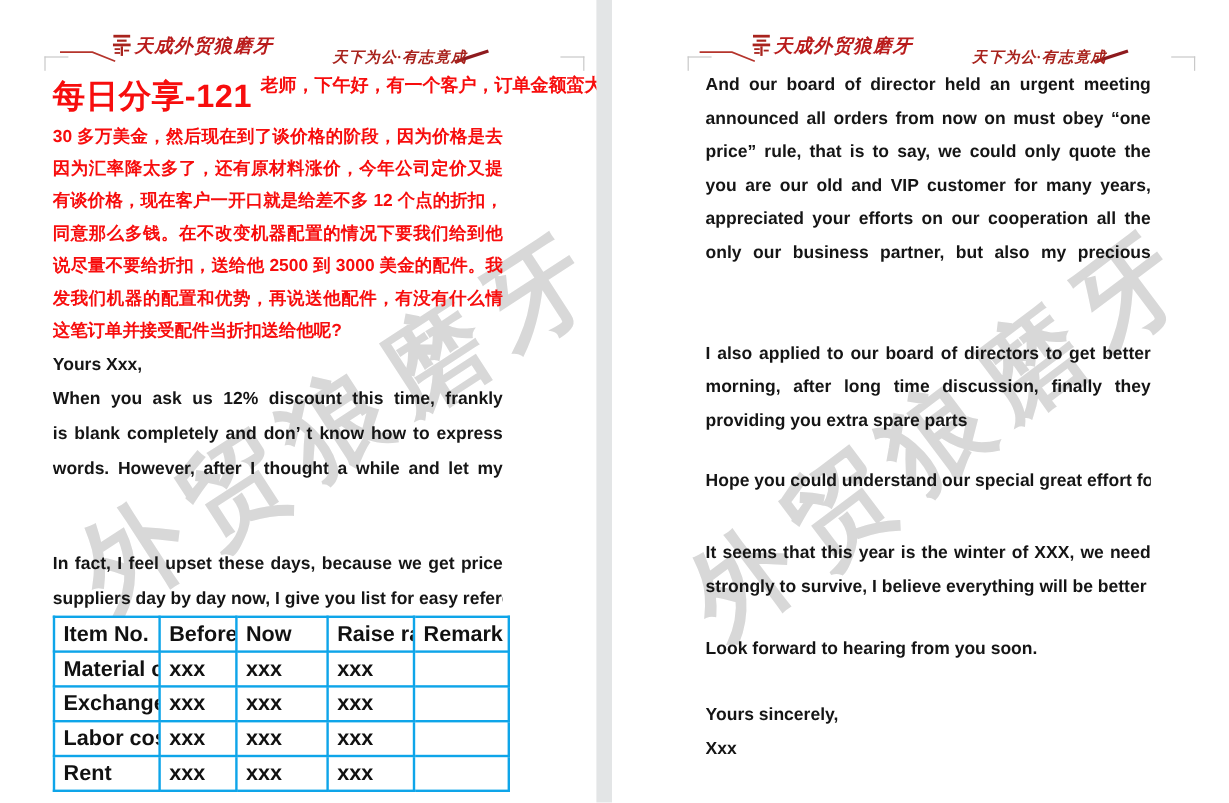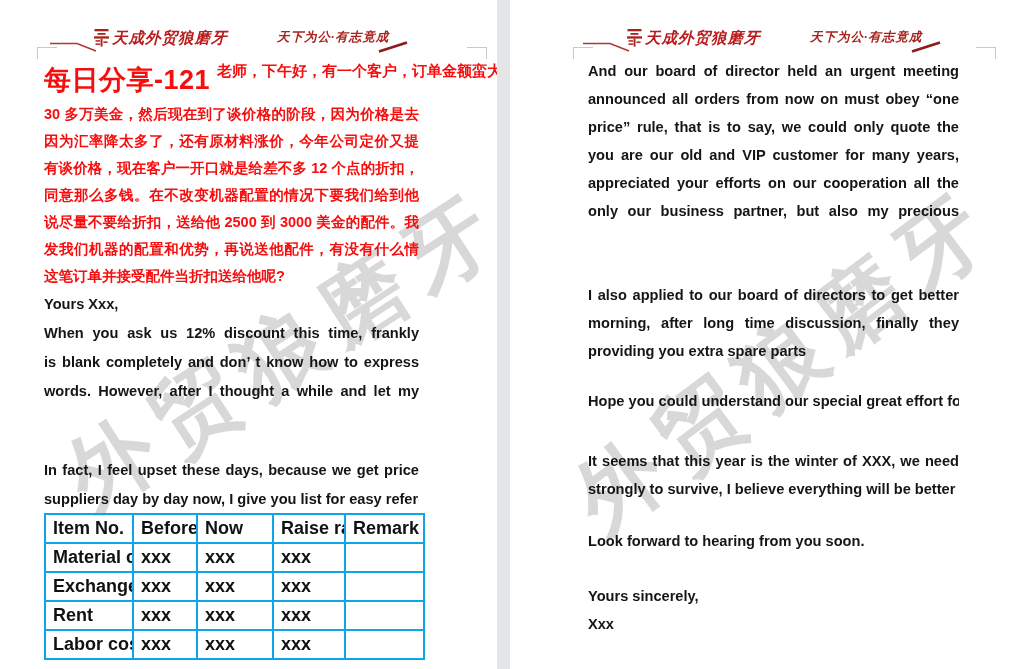--- a/index.html
+++ b/index.html
@@ -18,21 +18,21 @@
   #page-left  .watermark{left:30px;top:305px;transform:rotate(-33deg);}
   #page-right .watermark{left:20px;top:315px;transform:rotate(-37deg);}
 
   
   .ribbon{position:absolute;left:0;top:0;z-index:2;}
   .brand-wrap{position:absolute;top:28px;z-index:3;display:flex;align-items:flex-start;gap:3px;}
   #page-left  .brand-wrap{left:94px;}
   #page-right .brand-wrap{left:117px;}
   .brand-name{font-size:15.5px;font-weight:bold;font-style:italic;color:#b91c1c;letter-spacing:1px;
               font-family:"Liberation Serif","DejaVu Serif",serif;}
-  .slogan{position:absolute;top:29px;z-index:3;font-size:12.5px;font-weight:bold;font-style:italic;
+  .slogan{position:absolute;top:40px;z-index:3;font-size:12.5px;font-weight:bold;font-style:italic;
           color:#a8231d;letter-spacing:1px;font-family:"Liberation Serif","DejaVu Serif",serif;}
   #page-left  .slogan{left:277px;}
   #page-right .slogan{left:300px;}
 
   
   .crop{position:absolute;z-index:2;width:19px;height:11px;}
   .crop.tl{border-top:1.5px solid #c9c9c9;border-left:1.5px solid #c9c9c9;}
   .crop.tr{border-top:1.5px solid #c9c9c9;border-right:1.5px solid #c9c9c9;}
 
   
@@ -155,28 +155,28 @@
               <td></td>
             </tr>
             <tr>
               <td>Exchange rate</td>
               <td>xxx</td>
               <td>xxx</td>
               <td>xxx</td>
               <td></td>
             </tr>
             <tr>
+              <td>Labor cost</td>
+              <td>xxx</td>
+              <td>xxx</td>
+              <td>xxx</td>
+              <td></td>
+            </tr>
+            <tr>
               <td>Rent</td>
-              <td>xxx</td>
-              <td>xxx</td>
-              <td>xxx</td>
-              <td></td>
-            </tr>
-            <tr>
-              <td>Labor cost</td>
               <td>xxx</td>
               <td>xxx</td>
               <td>xxx</td>
               <td></td>
             </tr>
           </tbody>
       </table>
     </div>
   </div>
 

